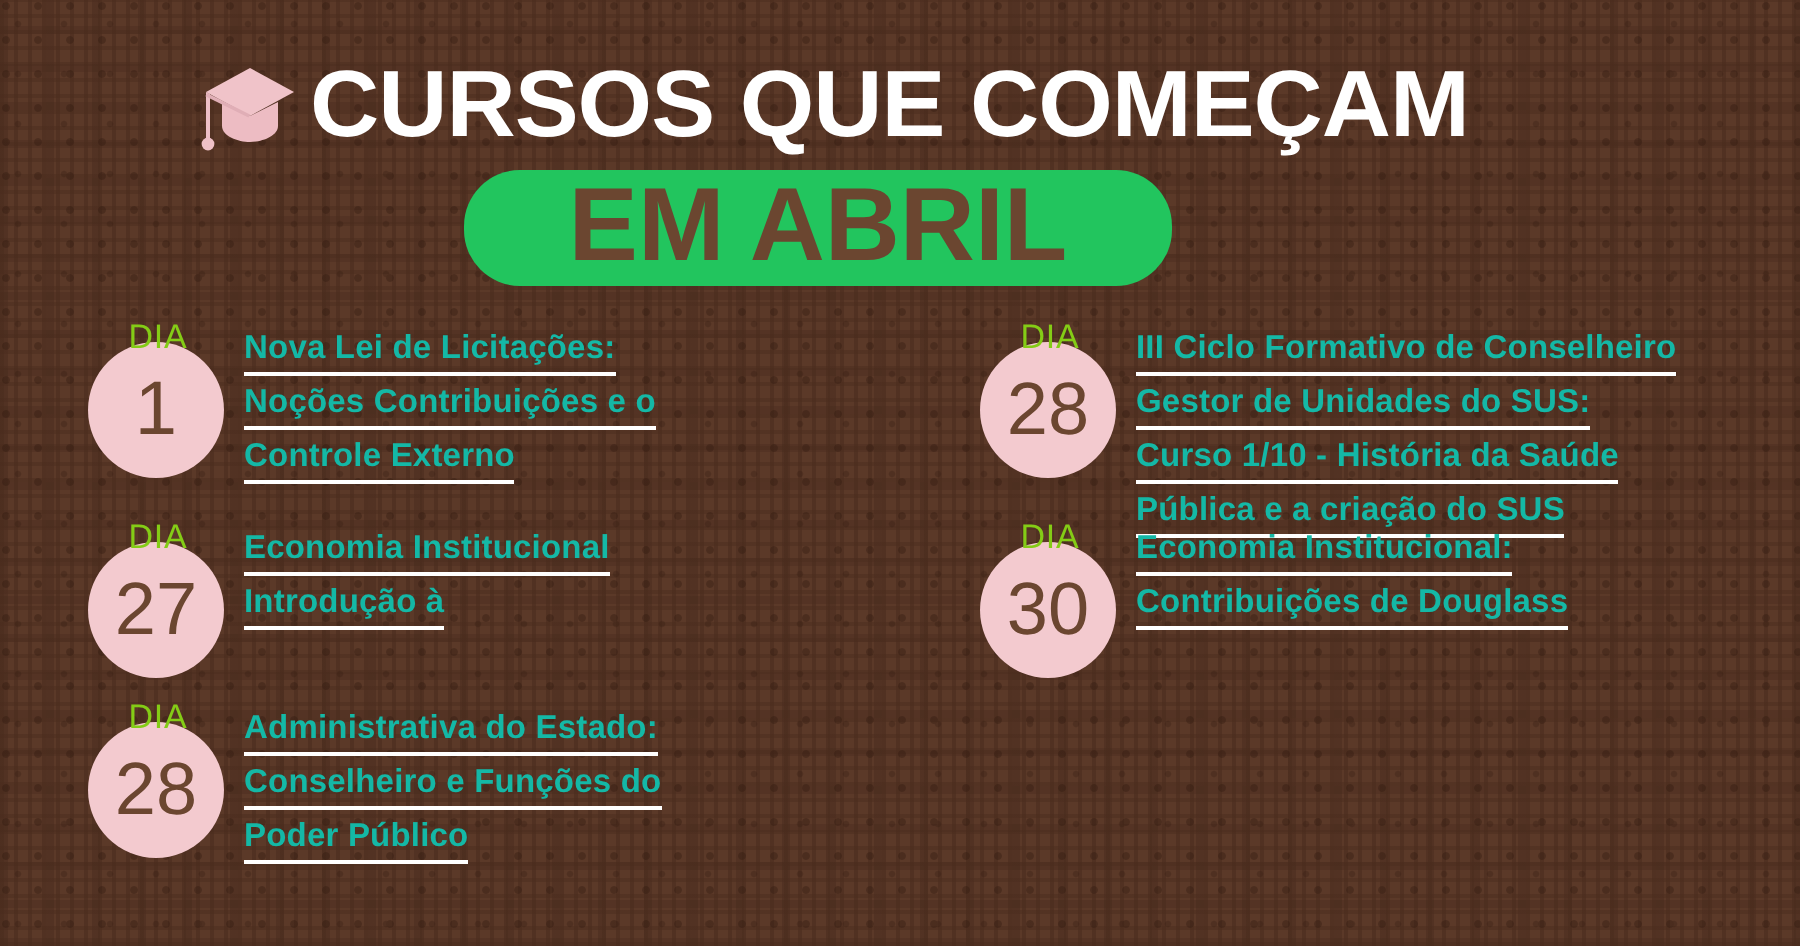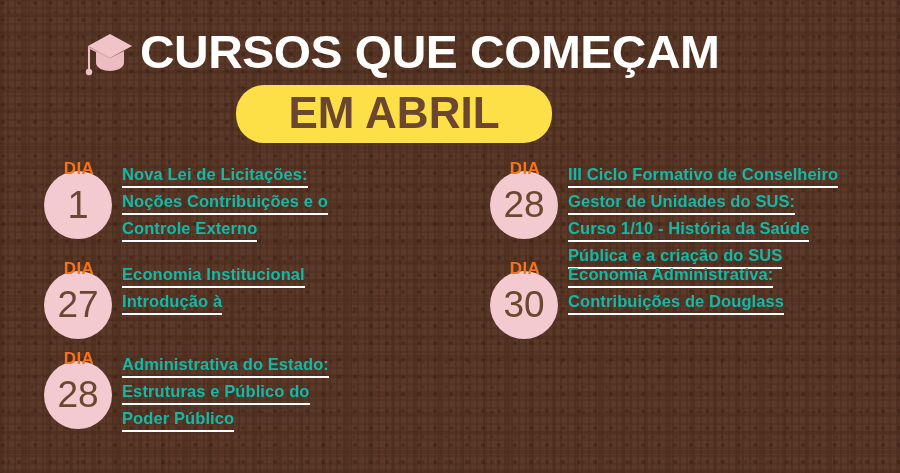--- a/index.html
+++ b/index.html
@@ -41,42 +41,42 @@
     background-image:
       radial-gradient(circle at 3px 3px, rgba(48,25,15,.95) 1.7px, rgba(0,0,0,0) 2.2px),
       radial-gradient(circle at 9px 12px, rgba(48,25,15,.7) 1.3px, rgba(0,0,0,0) 1.9px);
     background-size:16px 17px, 23px 25px;
   }
 
   #frame { position:relative; width:900px; height:473px; z-index:2; }
 
   
   .header {
-    position:absolute; left:0; top:0; width:788px;
+    position:absolute; left:15px; top:0; width:788px;
   }
   .title-row {
     display:flex; align-items:flex-start; justify-content:center;
     gap:6px; padding-top:26px;
   }
   .cap-icon { width:54px; height:52px; flex:0 0 auto; margin-top:4px; }
   .main-title {
     color:#ffffff;
     font-size:47px;
     font-weight:bold;
     letter-spacing:-0.5px;
     line-height:52px;
     white-space:nowrap;
     transform:scaleX(1.02);
     transform-origin:left center;
   }
   .pill-row { display:flex; justify-content:center; margin-top:3px; }
   .pill {
-    background:#fde047;
+    background:#22c55e;
     color:#6b4630;
-    font-size:44px;
+    font-size:52px;
     font-weight:bold;
     letter-spacing:0px;
     line-height:44px;
     padding:6px 52px 8px;
     border-radius:28px;
     white-space:nowrap;
   }
 
   
   .columns {
@@ -95,23 +95,23 @@
     align-items:flex-start;
   }
 
   .day-block {
     position:relative;
     width:70px;
     flex:0 0 auto;
     text-align:center;
   }
   .day-label {
-    color:#f97316;
+    color:#84cc16;
     font-size:17px;
-    font-weight:bold;
+    font-weight:normal;
     letter-spacing:.4px;
     line-height:17px;
     margin-bottom:-6px;
     position:relative;
     z-index:3;
   }
   .day-circle {
     width:68px; height:68px;
     border-radius:50%;
     background:#f3cacf;
@@ -191,21 +191,21 @@
             <span class="line">Introdução à</span>
           </div>
         </div>
         <div class="course-item" style="top: 190px;">
           <div class="day-block">
             <div class="day-label">DIA</div>
             <div class="day-circle">28</div>
           </div>
           <div class="course-title">
             <span class="line">Administrativa do Estado:</span>
-            <span class="line">Estruturas e Público do</span>
+            <span class="line">Conselheiro e Funções do</span>
             <span class="line">Poder Público</span>
           </div>
         </div>
       </div>
     <div class="col col-right">
         <div class="course-item" style="top: 0px;">
           <div class="day-block">
             <div class="day-label">DIA</div>
             <div class="day-circle">28</div>
           </div>
@@ -215,20 +215,20 @@
             <span class="line">Curso 1/10 - História da Saúde</span>
             <span class="line">Pública e a criação do SUS</span>
           </div>
         </div>
         <div class="course-item" style="top: 100px;">
           <div class="day-block">
             <div class="day-label">DIA</div>
             <div class="day-circle">30</div>
           </div>
           <div class="course-title">
-            <span class="line">Economia Administrativa:</span>
+            <span class="line">Economia Institucional:</span>
             <span class="line">Contribuições de Douglass</span>
           </div>
         </div>
       </div>
   </div>
 
 </div>
 
 </body></html>

